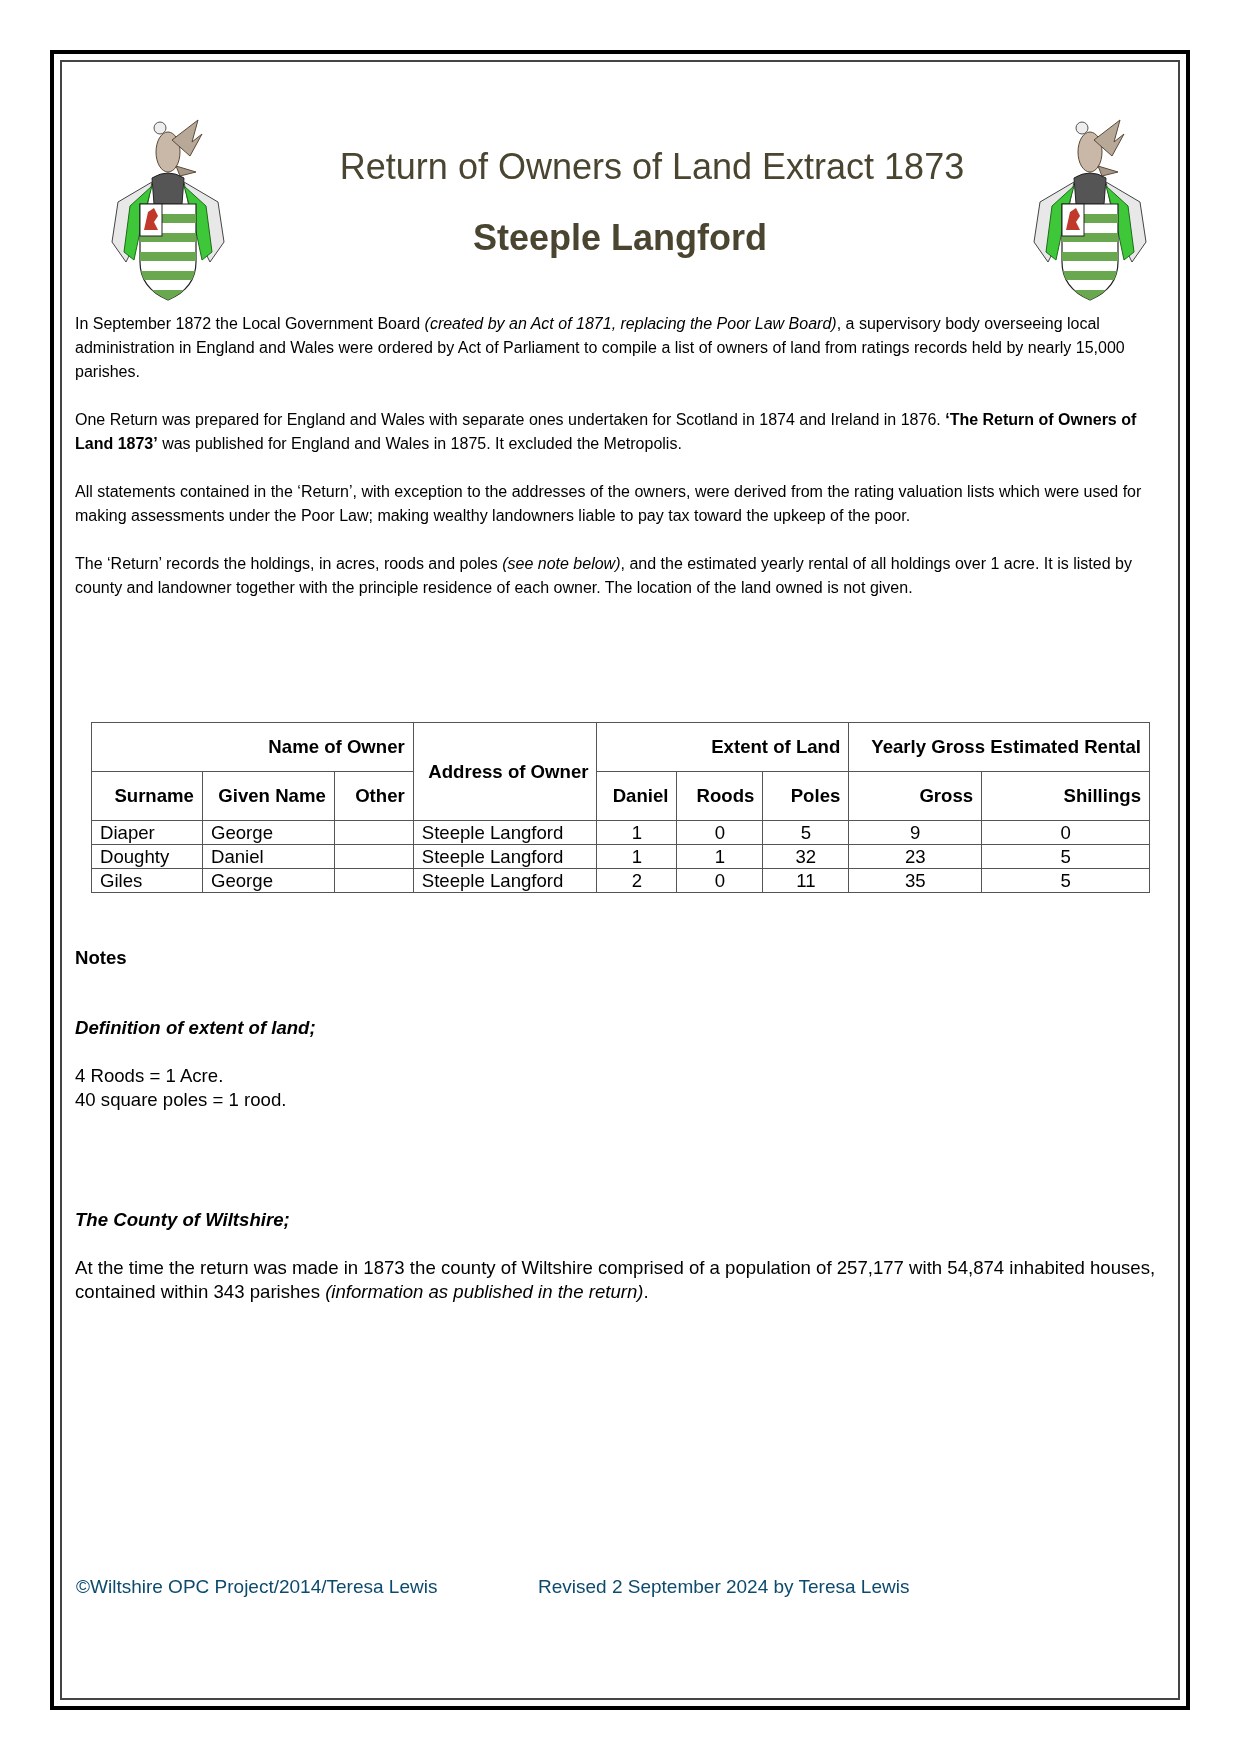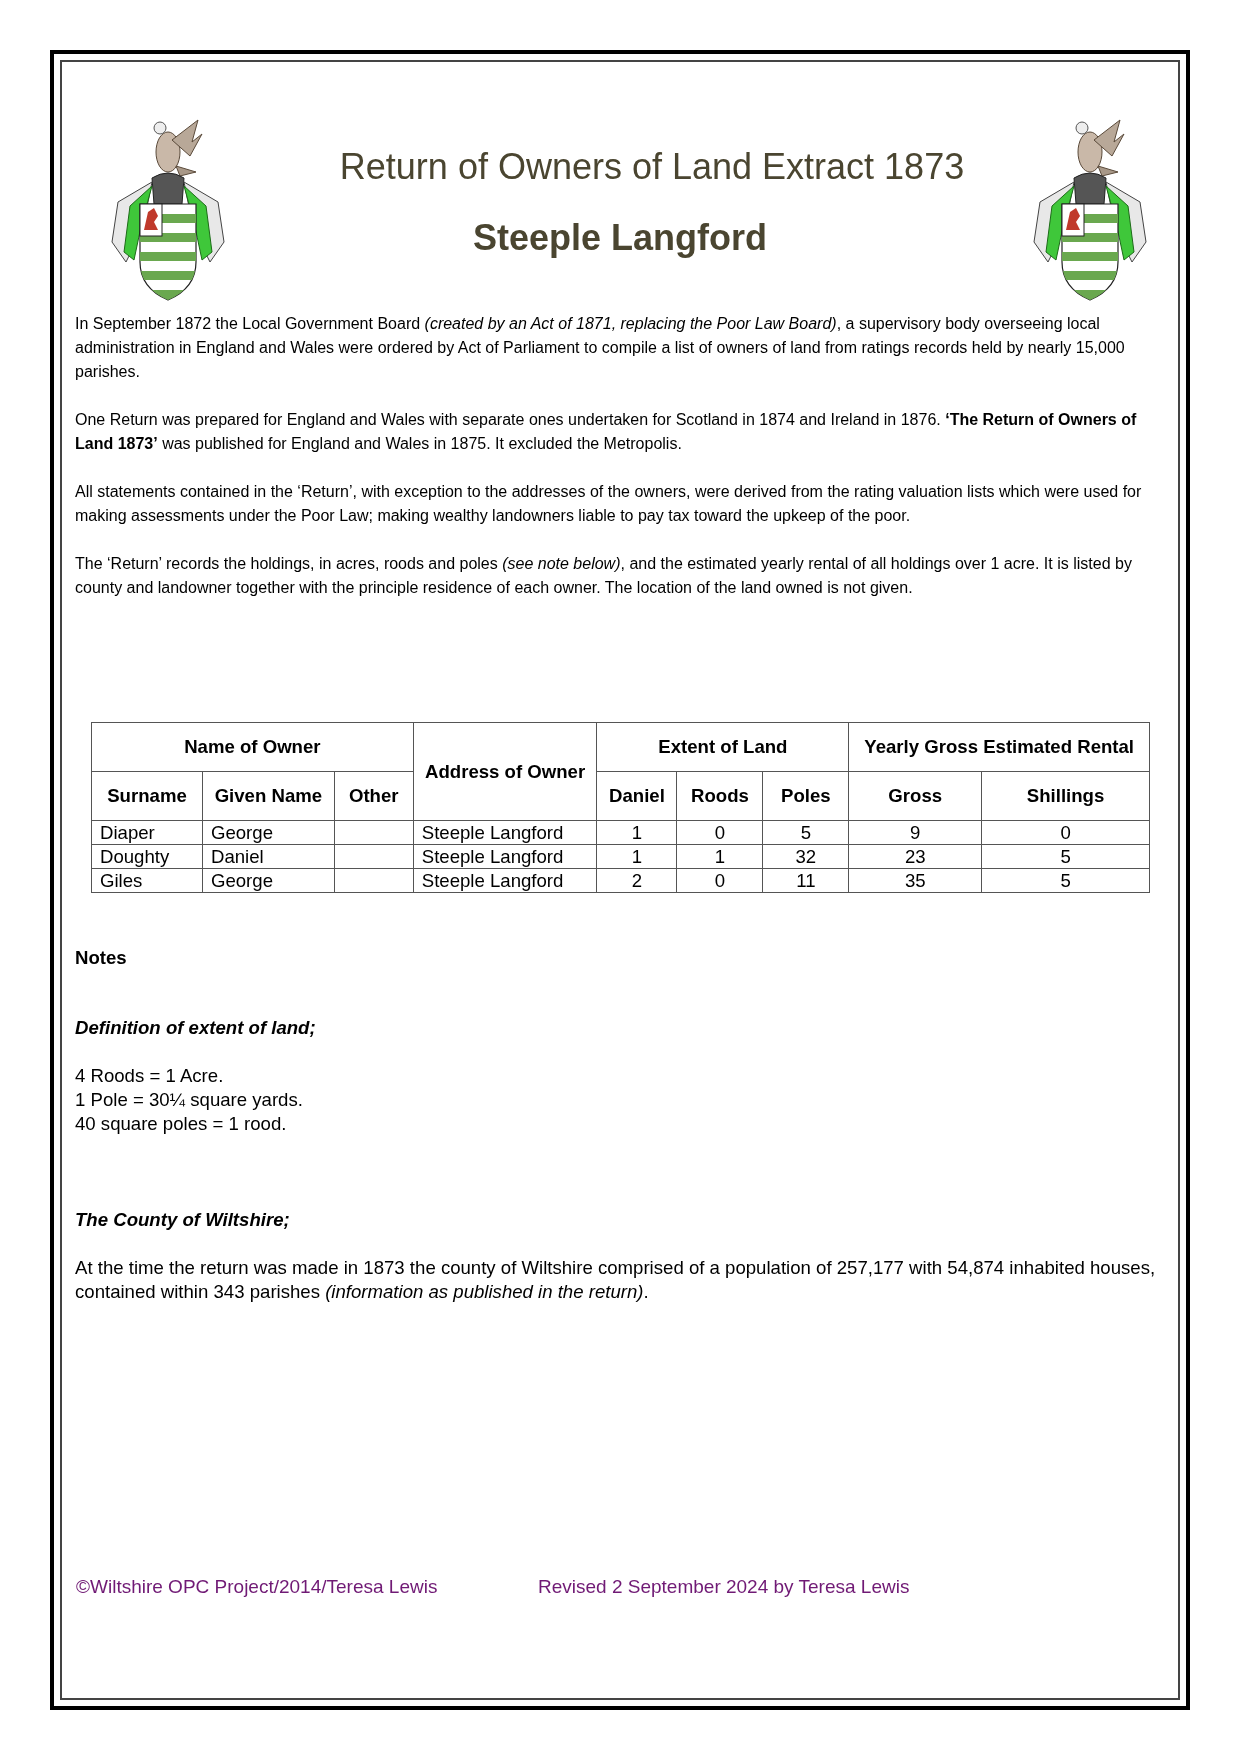--- a/index.html
+++ b/index.html
@@ -33,36 +33,36 @@
     }
     .body-text p { margin: 0 0 24px 0; }
     .p1 { top: 312px; }
     table.owners {
       position: absolute; left: 91px; top: 722px; width: 1059px;
       border-collapse: collapse; font-size: 18.6px;
     }
     table.owners td, table.owners th {
       border: 1.5px solid #555; padding: 0 8px; height: 23px; line-height: 23px;
     }
-    table.owners th { font-weight: bold; text-align: center; line-height: 22px; }
+    table.owners th { font-weight: bold; text-align: right; line-height: 22px; }
     table.owners thead tr.r1 th { height: 48px; }
     table.owners thead tr.r2 th { height: 48px; }
     .num { text-align: center; }
     .notes {
       position: absolute; left: 75px; width: 1100px; font-size: 18.6px; line-height: 24px;
     }
     .notes-heading { position: absolute; top: 946px; font-weight: bold; }
     .def-heading { position: absolute; top: 1016px; font-weight: bold; font-style: italic; }
     .def-list { position: absolute; top: 1064px; }
     .def-list div { height: 24px; }
     .county-heading { position: absolute; top: 1208px; font-weight: bold; font-style: italic; }
     .county-text { position: absolute; top: 1256px; width: 1100px; }
     .footer {
       position: absolute; top: 1576px; font-size: 19px; font-family: "Liberation Sans", sans-serif;
-      color: #701a75;
+      color: #0c4a6e;
     }
     .footer.left { left: 76px; }
     .footer.right { left: 538px; }
     i, em { font-style: italic; }
     b { font-weight: bold; }
   </style>
 </head>
 <body>
 
 <div class="outer-border"></div>
@@ -201,21 +201,20 @@
       <td class="num">5</td>
     </tr>
   </tbody>
 </table>
 
 <div class="notes">
   <div class="notes-heading">Notes</div>
   <div class="def-heading">Definition of extent of land;</div>
   <div class="def-list">
     <div>4 Roods = 1 Acre.</div>
-    <div>1 Pole = 30¼ square yards.</div>
     <div>40 square poles = 1 rood.</div>
   </div>
   <div class="county-heading">The County of Wiltshire;</div>
   <div class="county-text"><span>At the time the return was made in 1873 the county of Wiltshire comprised of a population of 257,177 with 54,874 inhabited houses, contained within 343 parishes </span><i>(information as published in the return)</i><span>.</span></div>
 </div>
 
 <div class="footer left">©Wiltshire OPC Project/2014/Teresa Lewis</div>
 <div class="footer right">Revised 2 September 2024 by Teresa Lewis</div>
 
 </body></html>

